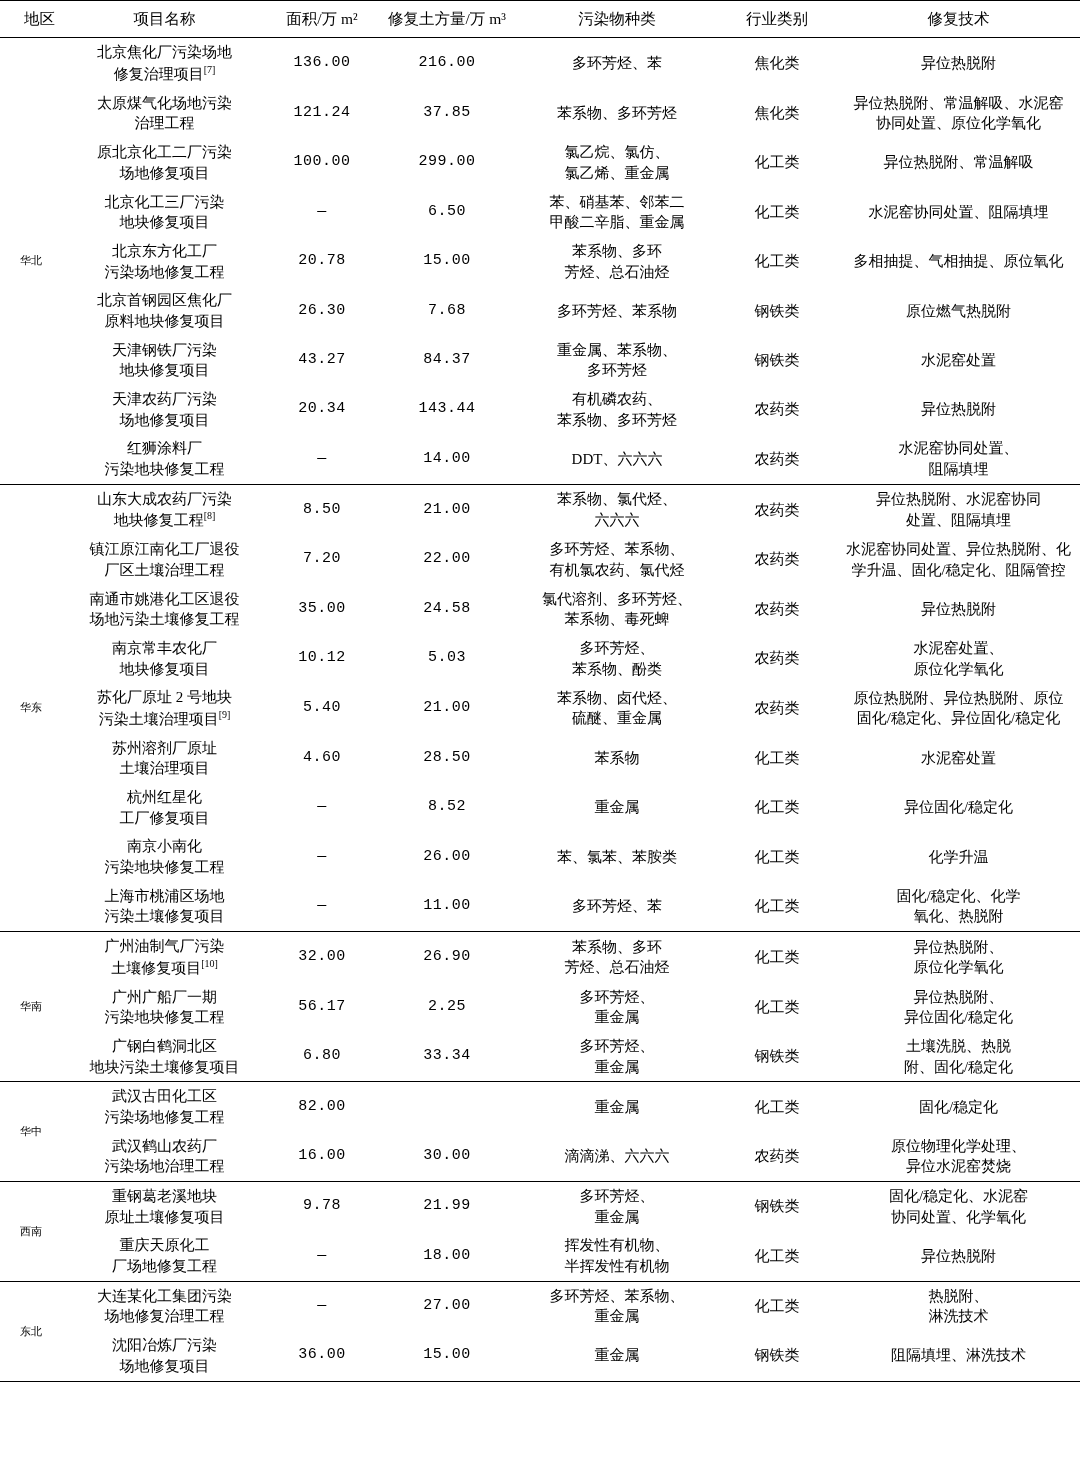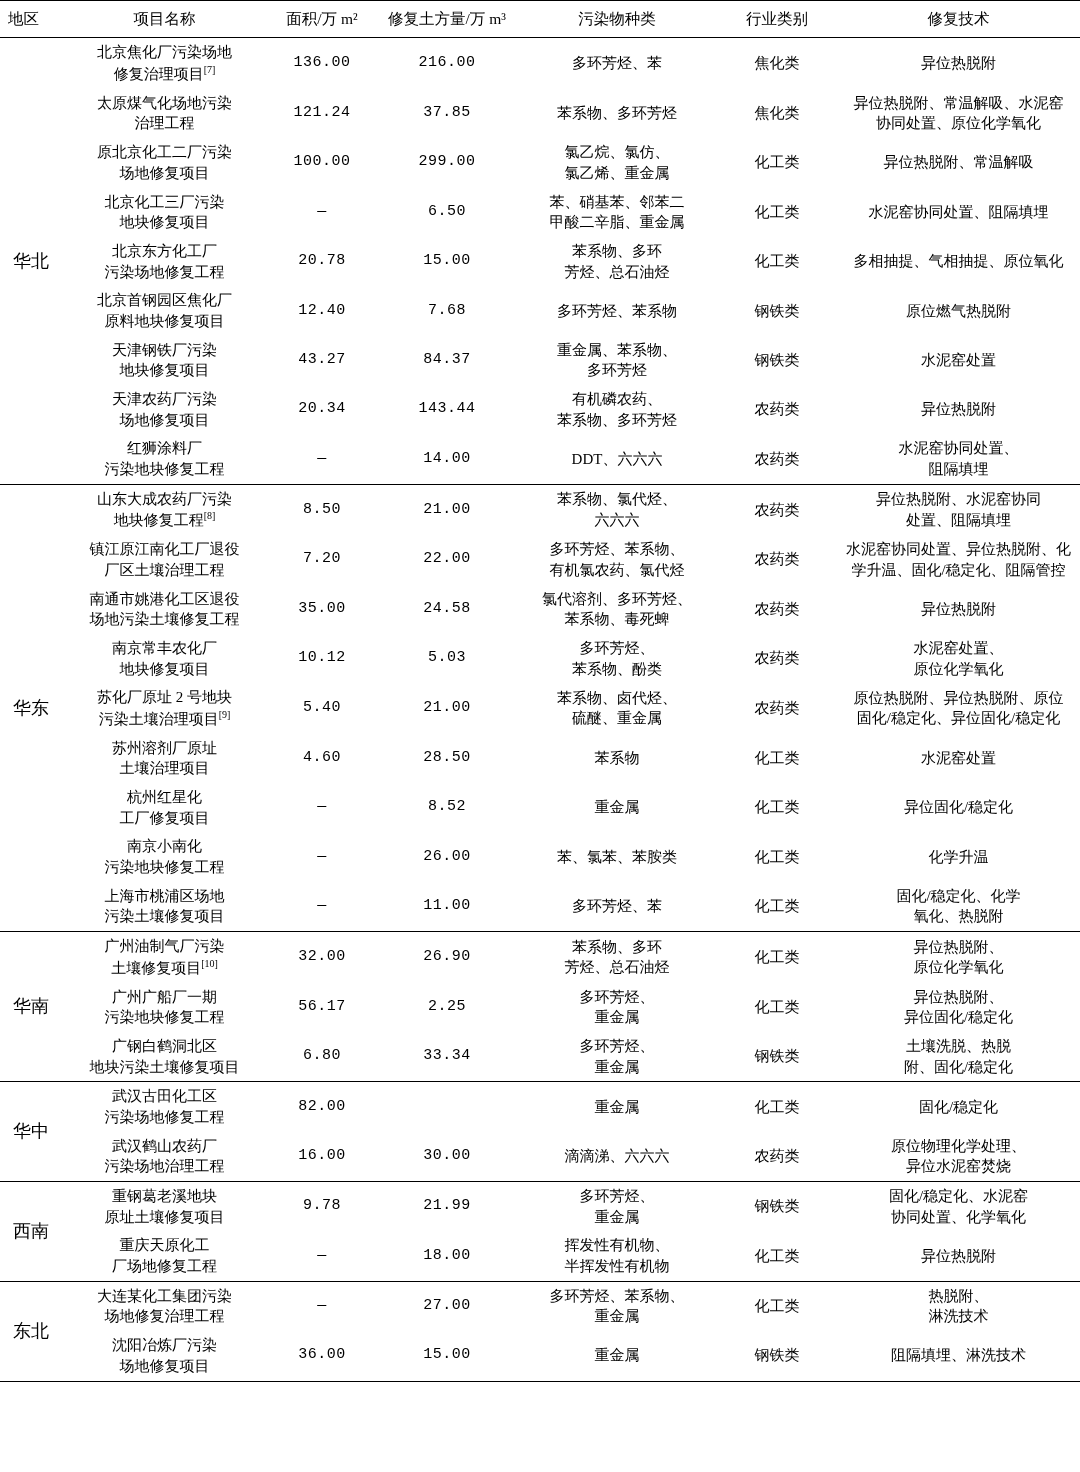--- a/index.html
+++ b/index.html
@@ -41,21 +41,21 @@
 
   
   thead tr.header-row td {
     border-top: 1.6px solid #000;
     border-bottom: 1.1px solid #000;
     padding: 7px 4px 8px 4px;
     font-size: 15.5px;
   }
   thead tr.header-row td.region-head {
     text-align: left;
-    padding-left: 8px;
+    padding-left: 24px;
   }
   
   tbody td {
     border: none;
   }
   tbody tr td.region-cell {
     border-right: 0;
   }
   
   tr.group-sep td {
@@ -69,21 +69,21 @@
     padding: 0;
     height: 0;
     line-height: 0;
     font-size: 0;
     border-bottom: 1.6px solid #000;
   }
   .cellline { display: block; white-space: nowrap; }
   .sup { font-size: 10px; vertical-align: super; }
   .num { font-variant-numeric: tabular-nums; letter-spacing: 0.5px; font-family: Liberation Mono, monospace; }
   td.region-cell {
-    font-size: 18px;
+    font-size: 11px;
   }
 </style>
 </head>
 <body>
 
 <div class="table-wrap">
   <table class="main">
     <colgroup>
       <col class="c-region">
       <col class="c-project">
@@ -183,21 +183,21 @@
           <td>化工类</td>
           <td>
             <span class="cellline">多相抽提、气相抽提、原位氧化</span>
           </td>
         </tr>
         <tr>
           <td>
             <span class="cellline">北京首钢园区焦化厂</span>
             <span class="cellline">原料地块修复项目</span>
           </td>
-          <td class="num">12.40</td>
+          <td class="num">26.30</td>
           <td class="num">7.68</td>
           <td>
             <span class="cellline">多环芳烃、苯系物</span>
           </td>
           <td>钢铁类</td>
           <td>
             <span class="cellline">原位燃气热脱附</span>
           </td>
         </tr>
         <tr>

